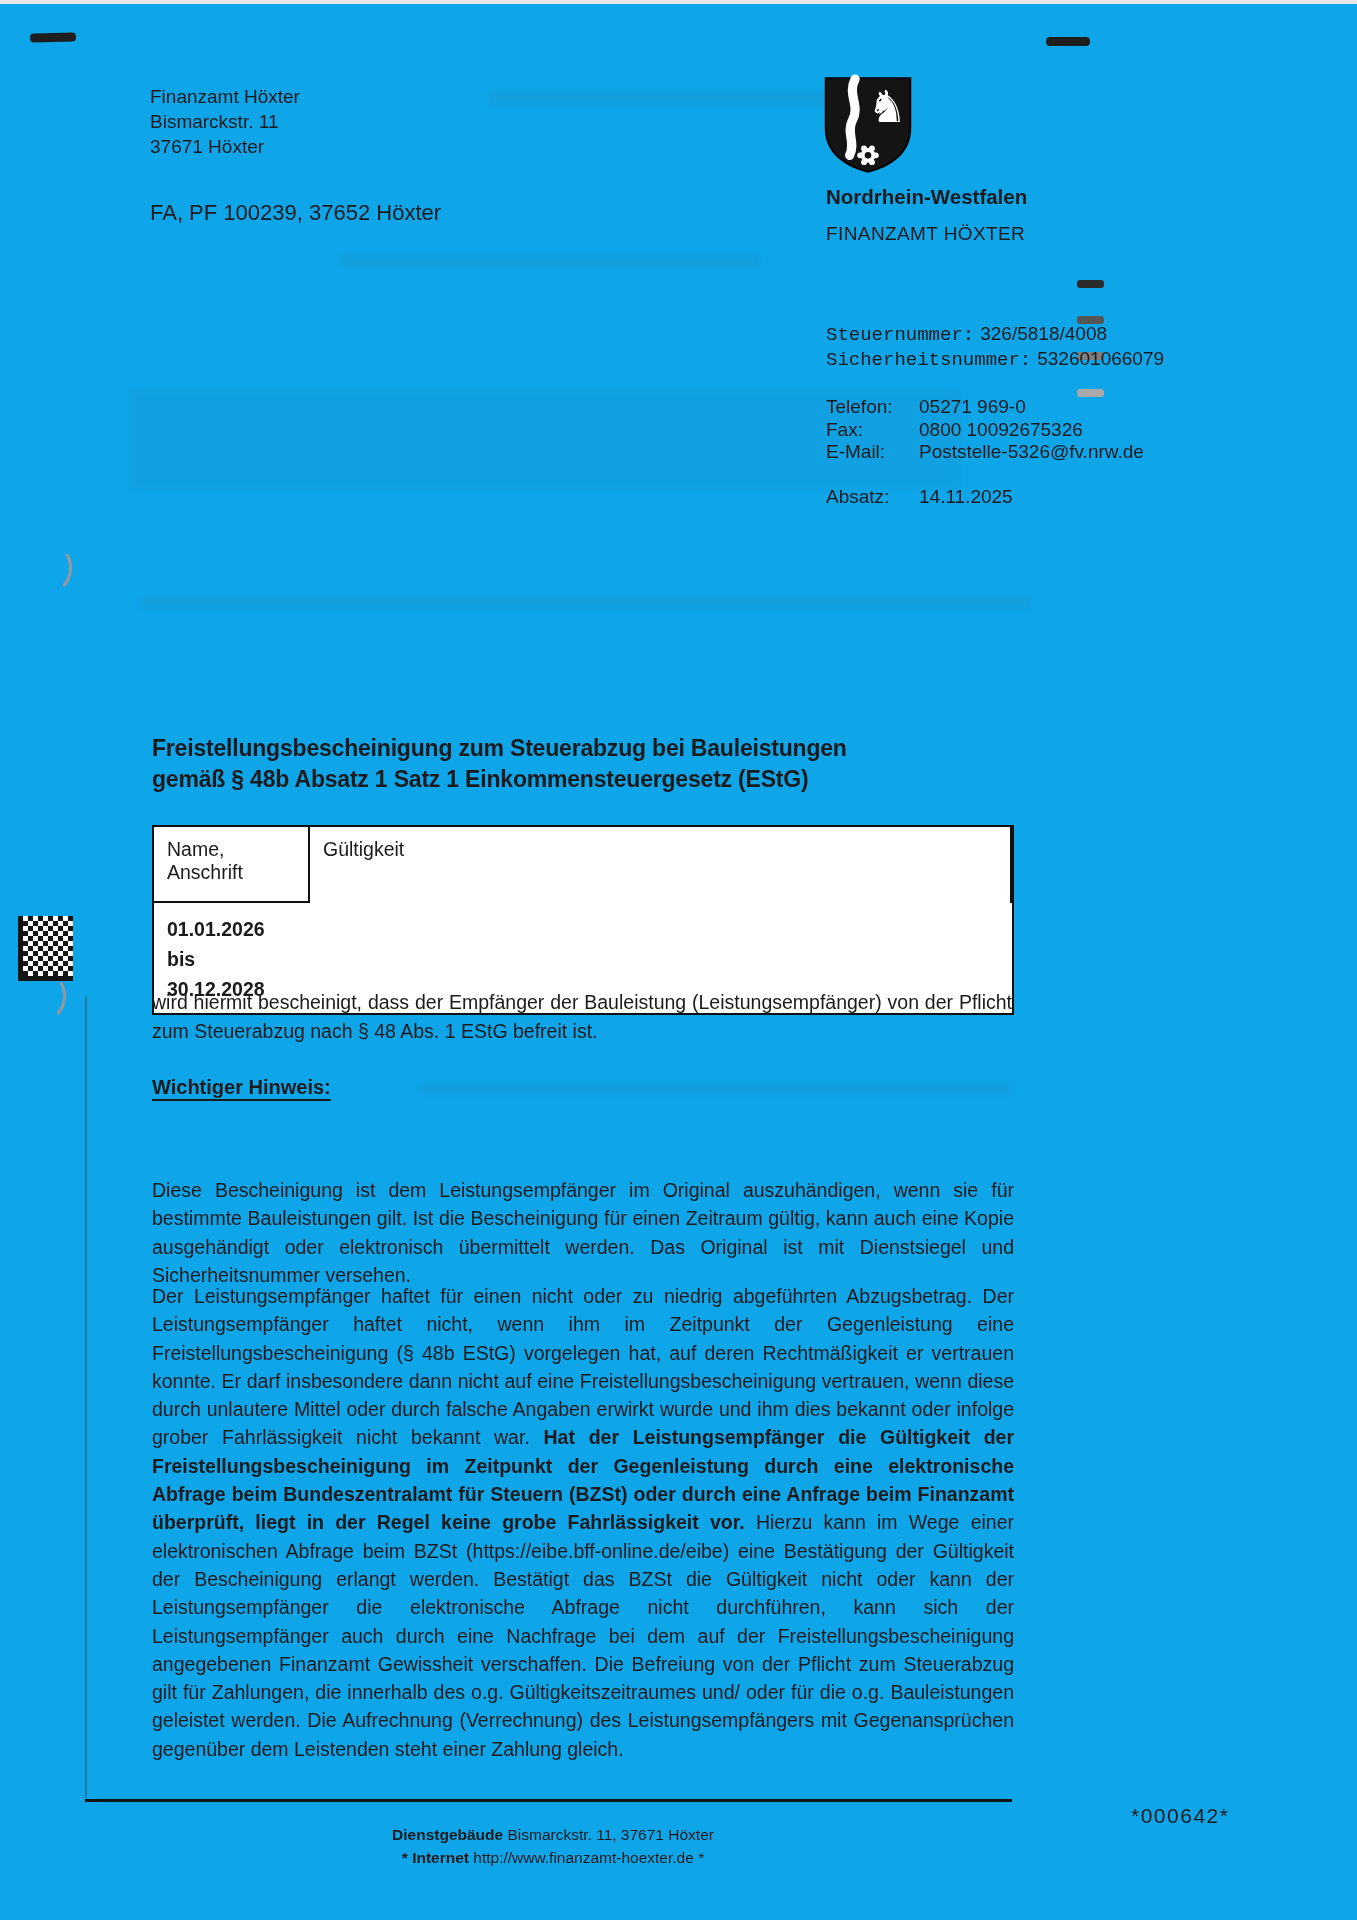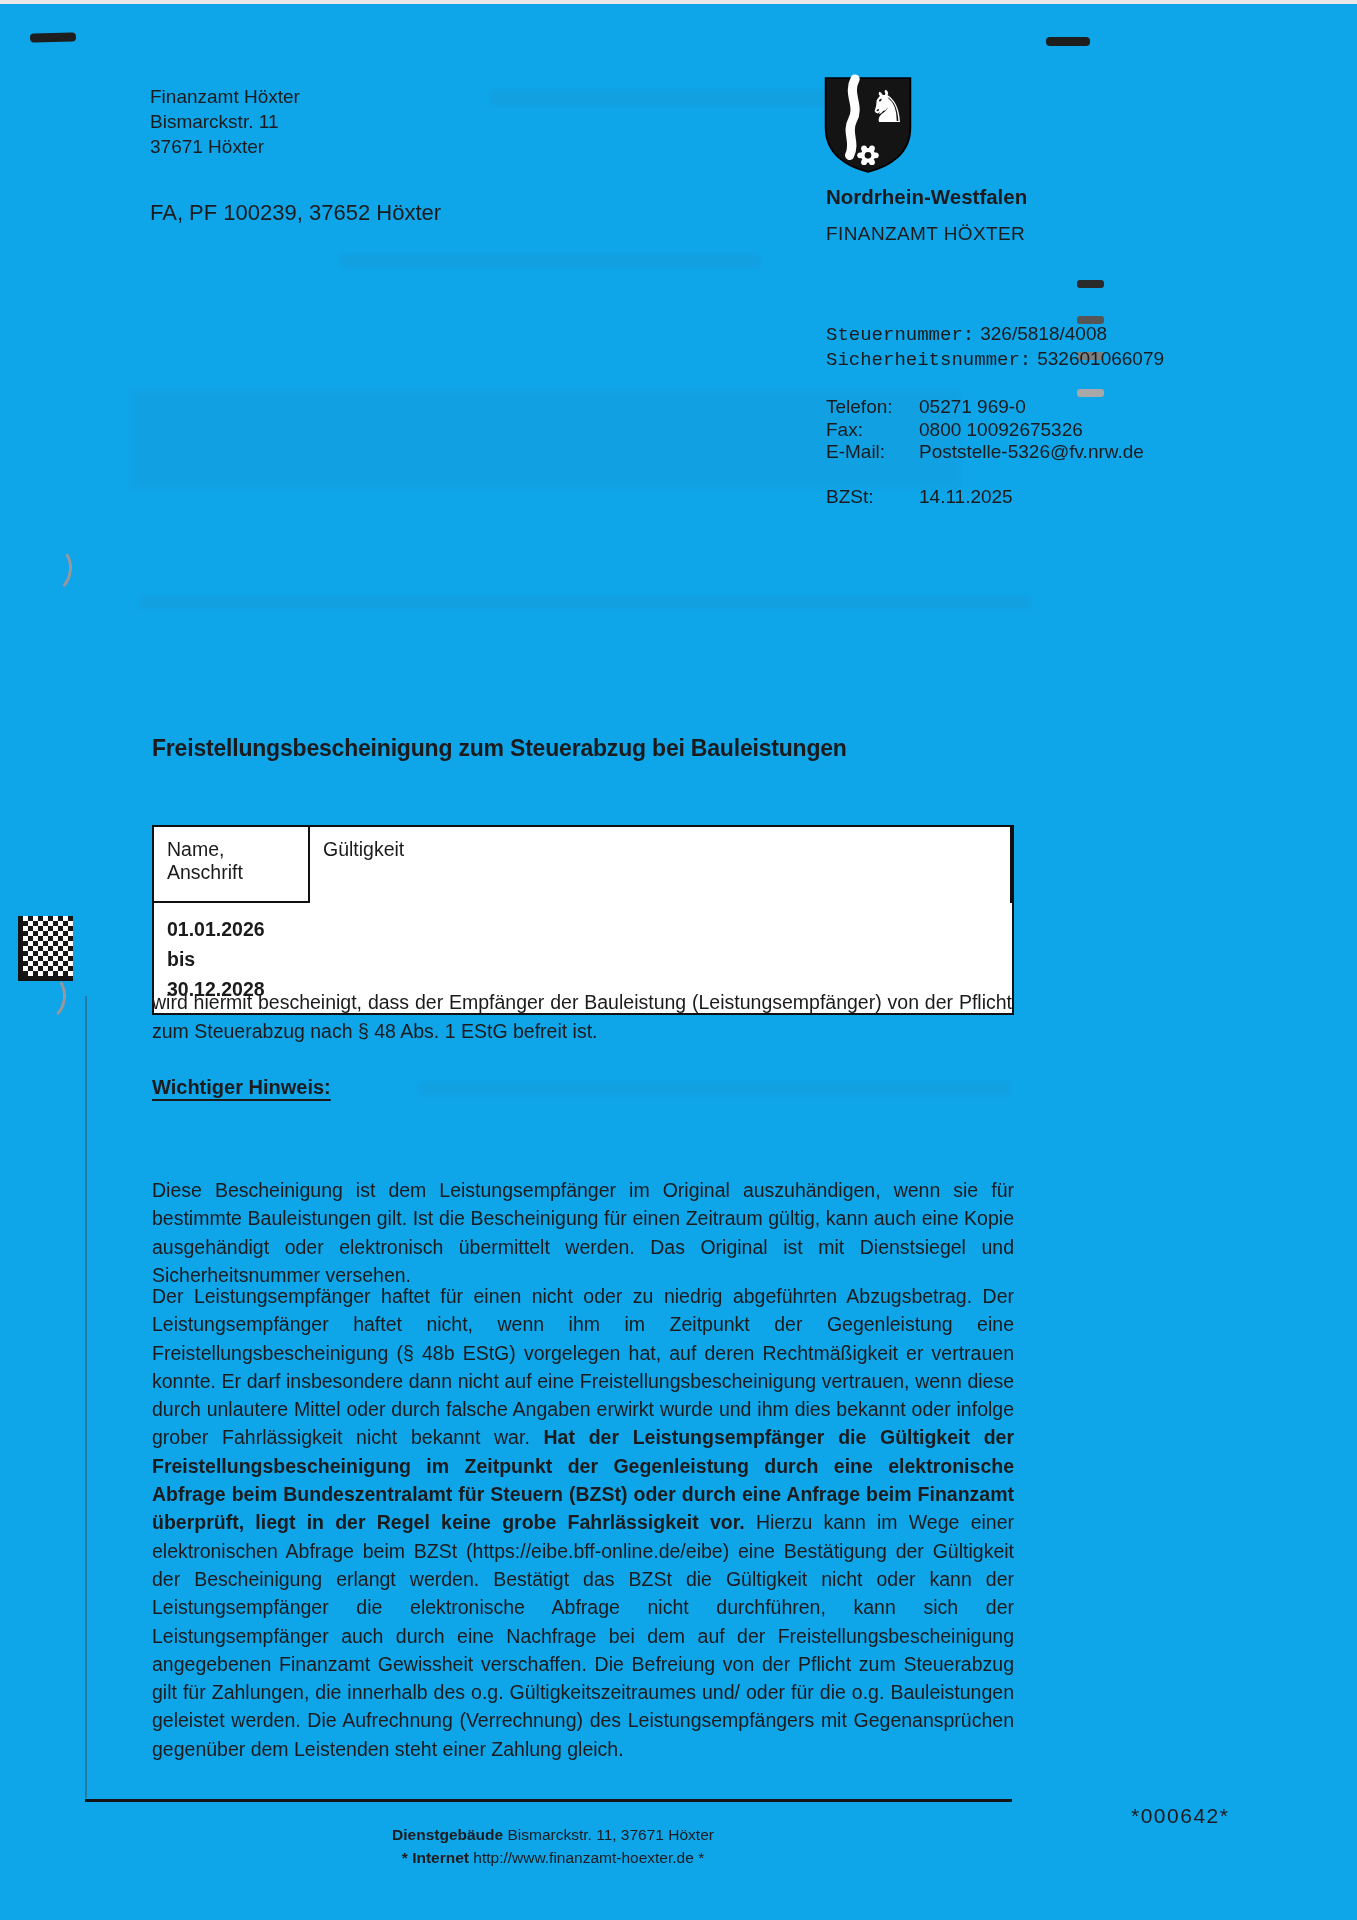--- a/index.html
+++ b/index.html
@@ -118,27 +118,28 @@
       <div class="crow">
         <span class="lbl2">Fax:</span>
           <span>0800 10092675326</span>
       </div>
       <div class="crow">
         <span class="lbl2">E-Mail:</span>
           <span>Poststelle-5326@fv.nrw.de</span>
       </div>
     </div>
     <div class="datum">
-      <span class="lbl2">BZSt:</span>
+      <span class="lbl2">Absatz:</span>
         <span>14.11.2025</span>
     </div>
   </div>
 
   <div class="abs doc-title">
     <div>Freistellungsbescheinigung zum Steuerabzug bei Bauleistungen</div>
+    <div>gemäß § 48b Absatz 1 Satz 1 Einkommensteuergesetz (EStG)</div>
   </div>
 
   <div class="abs cert-table">
     <div class="cell lab r1">Name, Anschrift</div>
     <div class="cell lab r2">Gültigkeit</div>
     <div class="cell val r2">01.01.2026 bis 30.12.2028</div>
   </div>
 
   <div class="abs bodytext cert-par">wird hiermit bescheinigt, dass der Empfänger der Bauleistung (Leistungsempfänger) von der Pflicht zum Steuerabzug nach § 48 Abs. 1 EStG befreit ist.</div>
   <div class="abs notice-h">Wichtiger Hinweis:</div>

